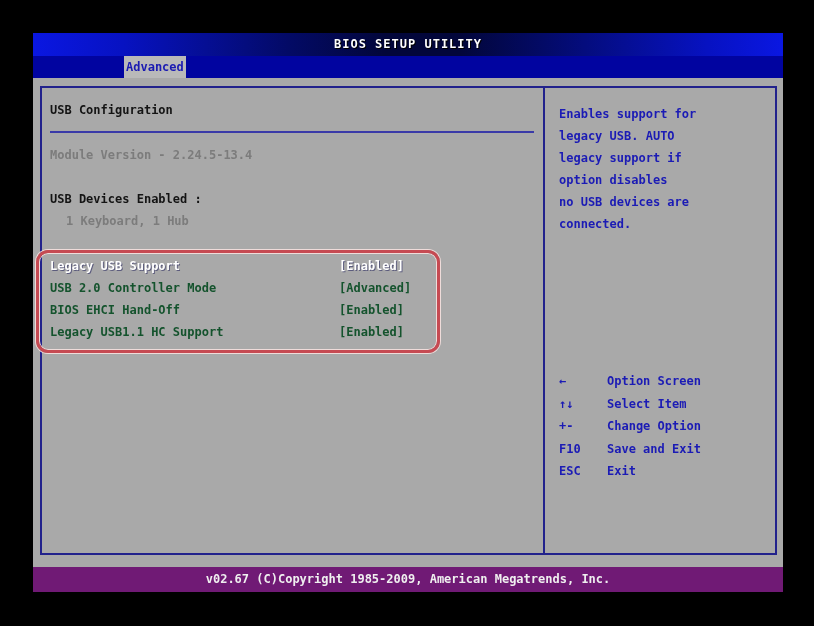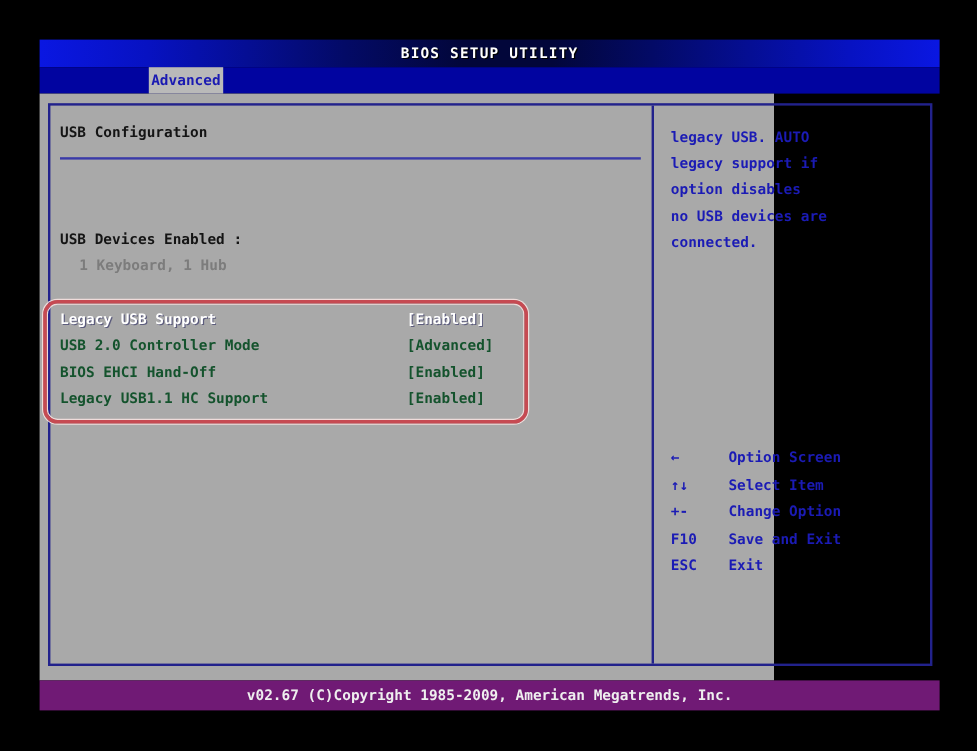--- a/index.html
+++ b/index.html
@@ -18,21 +18,21 @@
   
   .tabbar{
     position:absolute;left:33px;top:56px;width:750px;height:22px;background:#0104a0;
   }
   .tab{
     position:absolute;left:91px;top:0;height:22px;padding:0 2px;
     background:#b9b9b9;color:#1a1ab2;line-height:22px;text-align:right;
   }
   
   .body{
-    position:absolute;left:33px;top:78px;width:612px;height:489px;background:#a9a9a9;
+    position:absolute;left:33px;top:78px;width:750px;height:489px;background:#a9a9a9;
   }
   .box{
     position:absolute;left:7px;top:8px;width:733px;height:465px;
     border:2px solid #22228c;
   }
   .divider{
     position:absolute;left:501px;top:0;width:2px;height:100%;background:#22228c;
   }
   
   .section-title{position:absolute;left:8px;top:15px;color:#141414;}
@@ -73,20 +73,21 @@
   <div class="tabbar">
     <div class="tab">Advanced</div>
   </div>
 
   <div class="body">
     <div class="box">
       <div class="divider"></div>
 
       <div class="section-title">USB Configuration</div>
       <div class="rule"></div>
+      <div class="module-version">Module Version - 2.24.5-13.4</div>
       <div class="devices-heading">USB Devices Enabled :</div>
       <div class="devices-value">1 Keyboard, 1 Hub</div>
 
       <div class="options">
         <div class="opt-row selected">
           <span class="opt-label">Legacy USB Support</span>
           <span class="opt-value">[Enabled]</span>
         </div>
         <div class="opt-row">
           <span class="opt-label">USB 2.0 Controller Mode</span>
@@ -96,20 +97,21 @@
           <span class="opt-label">BIOS EHCI Hand-Off</span>
           <span class="opt-value">[Enabled]</span>
         </div>
         <div class="opt-row">
           <span class="opt-label">Legacy USB1.1 HC Support</span>
           <span class="opt-value">[Enabled]</span>
         </div>
       </div>
 
       <div class="help-text">
+        <div>Enables support for</div>
         <div>legacy USB. AUTO</div>
         <div>legacy support if</div>
         <div>option disables</div>
         <div>no USB devices are</div>
         <div>connected.</div>
       </div>
 
       <div class="legend">
         <div>
           <span class="key">←</span><span>Option Screen</span>

